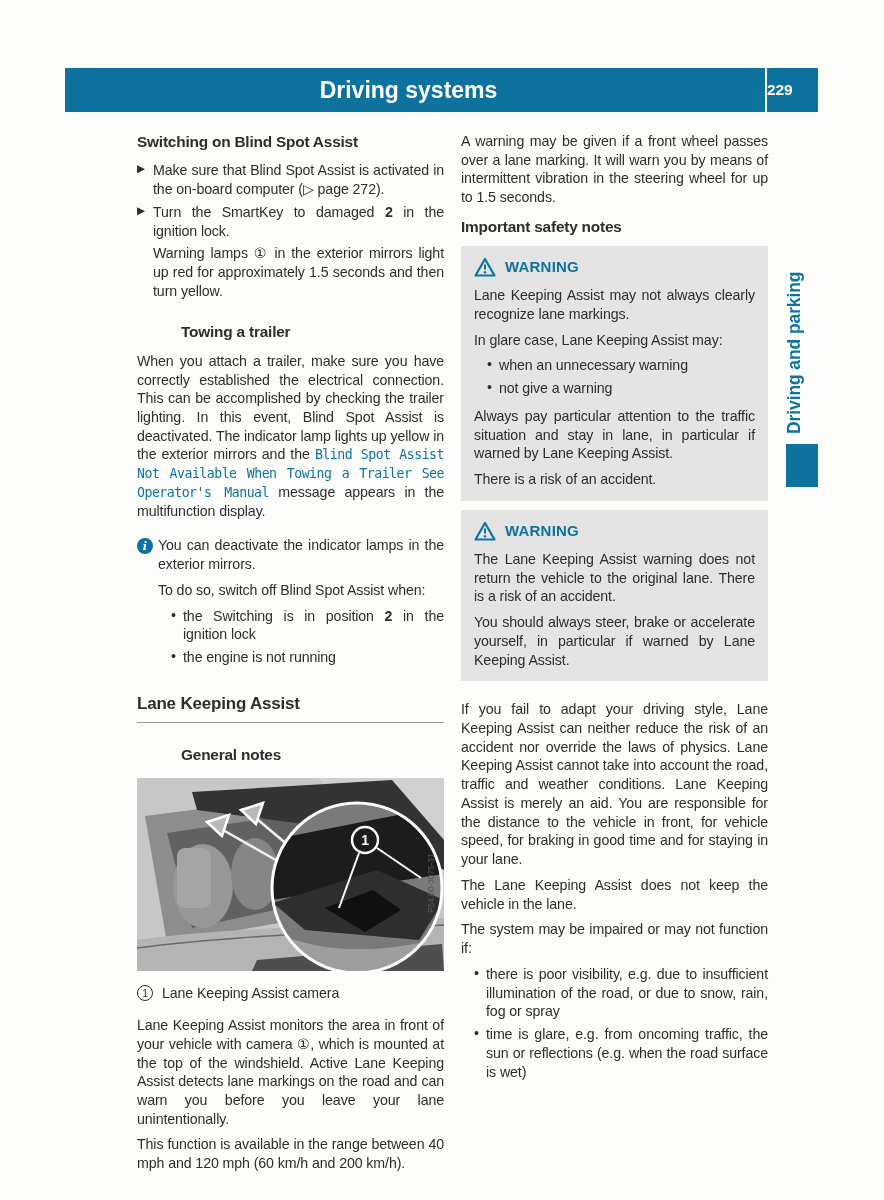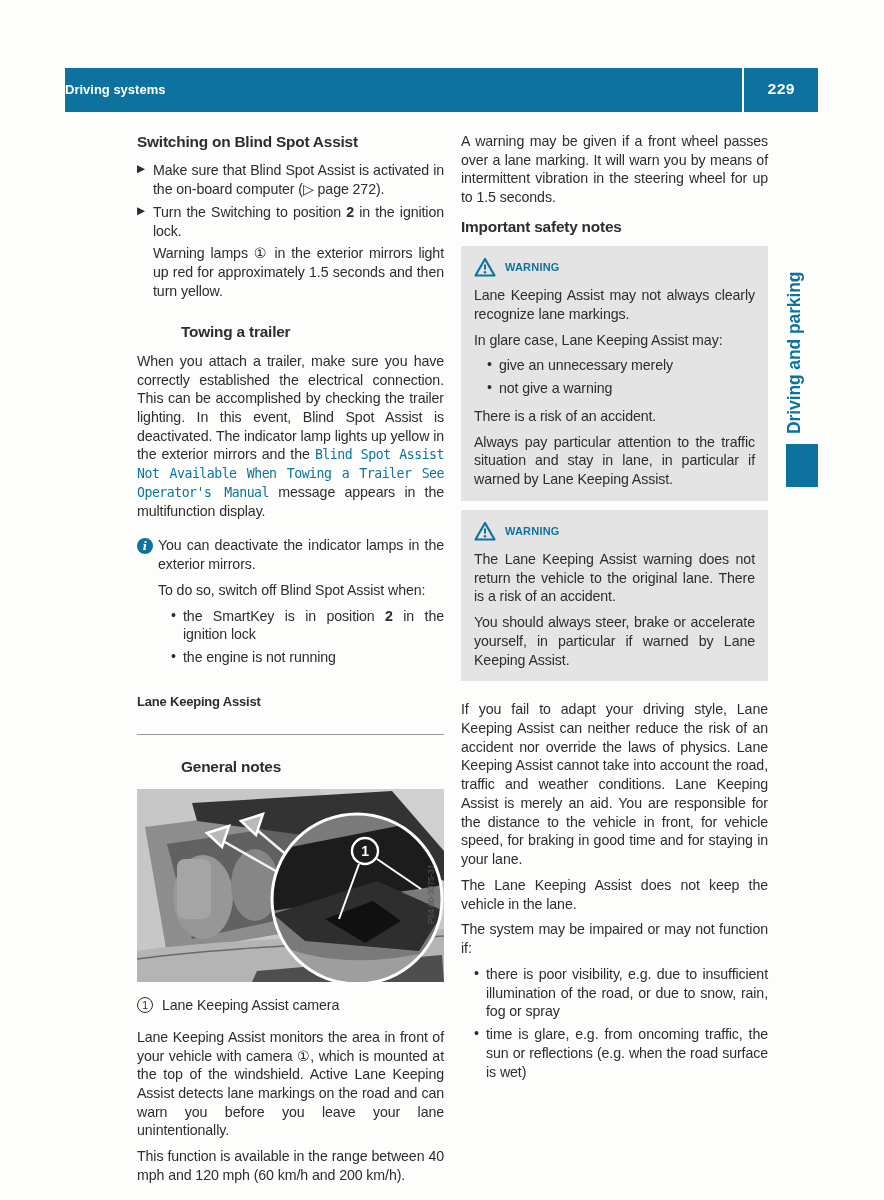--- a/index.html
+++ b/index.html
@@ -9,42 +9,42 @@
     margin:0 auto; overflow:hidden;
     font-family:"Liberation Sans","DejaVu Sans",sans-serif;
     color:#2d2d2d; font-size:14.2px; line-height:1.32; letter-spacing:-0.1px;
   }
   
   .header-bar {
     position:absolute; left:65px; top:68px; width:753px; height:44px;
     background:#0d739e; display:flex; align-items:center;
   }
   .header-title {
-    flex:1; text-align:left; color:#fff; font-weight:bold; font-size:13px;
+    flex:1; text-align:center; color:#fff; font-weight:bold; font-size:23px;
     padding-right:13px; letter-spacing:0;
   }
   .header-div { width:2px; height:44px; background:#fdfdfc; }
   .header-num {
-    width:74px; text-align:center; color:#fff; font-weight:bold; font-size:15.5px;font-family:Liberation Mono, monospace;
+    width:51px; color:#fff; font-weight:bold; font-size:15.5px;
   }
   
   .side-label {
     position:absolute; left:783px; top:238px; height:196px;
     writing-mode:vertical-rl; transform:rotate(180deg);
     color:#0d739e; font-weight:bold; font-size:17.5px; white-space:nowrap;
   }
   .side-tab { position:absolute; left:786px; top:444px; width:32px; height:43px; background:#0d739e; }
   
   .col { position:absolute; top:132px; width:307px; }
   .col-left  { left:137px; }
   .col-right { left:461px; }
   .p { margin:0 0 7px; text-align:justify; }
   .h-sub { font-size:15.4px; font-weight:bold; letter-spacing:-0.2px; margin:0 0 9px; }
-  .h-sec { font-size:13px; font-weight:bold; letter-spacing:-0.2px;
-           border-bottom:1.5px solid #9a9a9a; padding-bottom:24px; }
+  .h-sec { font-size:17px; font-weight:bold; letter-spacing:-0.2px;
+           border-bottom:1.5px solid #9a9a9a; padding-bottom:7px; }
   .bold { font-weight:bold; }
   .disp { font-family:"DejaVu Sans Mono",monospace; color:#0d739e; font-size:13.2px; letter-spacing:-0.5px; }
   
   .action { position:relative; padding-left:16px; margin-bottom:4px; text-align:justify; }
   .action .arr { position:absolute; left:0; top:1px; font-size:10.5px; color:#2d2d2d; }
   .action-cont { padding-left:16px; text-align:justify; }
   
   .note { position:relative; padding-left:21px; margin-top:16px; }
   .note-icon {
     position:absolute; left:0; top:2px; width:16px; height:16px; border-radius:50%;
@@ -52,21 +52,21 @@
     font-size:11.5px; font-weight:bold; font-style:italic;
     font-family:"DejaVu Serif",serif;
   }
   
   ul.dots { list-style:none; margin:5px 0 8px; padding-left:13px; }
   ul.dots li { position:relative; padding-left:12px; margin-bottom:4px; text-align:justify; }
   ul.dots li::before { content:"\2022"; position:absolute; left:0; top:-1px; }
   
   .wbox { background:#e4e4e4; padding:11px 13px 12px; margin-bottom:9px; }
   .whead { display:flex; align-items:center; gap:9px; margin-bottom:9px; }
-  .wlabel { color:#0d739e; font-weight:bold; font-size:11px; letter-spacing:0.2px; }
+  .wlabel { color:#0d739e; font-weight:bold; font-size:15px; letter-spacing:0.2px; }
   .wbox .p:last-child { margin-bottom:0; }
   .wbox ul.dots { margin-bottom:9px; }
   
   figure { margin:12px 0 0; }
   .caption { display:flex; align-items:flex-start; gap:9px; margin:9px 0 13px; }
   .circnum {
     flex:none; display:inline-block; width:16px; height:16px; margin-top:1px;
     border:1.2px solid #2d2d2d; border-radius:50%; text-align:center;
     line-height:15px; font-size:10.5px;
   }
@@ -92,33 +92,33 @@
   <div class="col col-left">
 
     <div class="h-sub">Switching on Blind Spot Assist</div>
 
     <div class="action">
       <span class="arr">▶</span>
       <span>Make sure that Blind Spot Assist is activated in the on-board computer (▷ page 272).</span>
     </div>
     <div class="action">
       <span class="arr">▶</span>
-      <span>Turn the Switching to position </span><span class="bold">2</span><span> in the ignition lock.</span>
+      <span>Turn the SmartKey to damaged </span><span class="bold">2</span><span> in the ignition lock.</span>
     </div>
     <div class="action-cont">Warning lamps ① in the exterior mirrors light up red for approximately 1.5 seconds and then turn yellow.</div>
 
     <div class="h-sub mt22">Towing a trailer</div>
     <p class="p"><span>When you attach a trailer, make sure you have correctly established the electrical connection. This can be accomplished by checking the trailer lighting. In this event, Blind Spot Assist is deactivated. The indicator lamp lights up yellow in the exterior mirrors and the </span><span class="disp">Blind Spot Assist Not Available When Towing a Trailer See Operator's Manual</span><span> message appears in the multifunction display.</span></p>
 
     <div class="note">
       <span class="note-icon">i</span>
       <p class="p">You can deactivate the indicator lamps in the exterior mirrors.</p>
       <p class="p">To do so, switch off Blind Spot Assist when:</p>
       <ul class="dots">
-        <li><span>the SmartKey is in position </span><span class="bold">2</span><span> in the ignition lock</span></li>
+        <li><span>the Switching is in position </span><span class="bold">2</span><span> in the ignition lock</span></li>
         <li>the engine is not running</li>
       </ul>
     </div>
 
     <div class="h-sec mt26">Lane Keeping Assist</div>
     <div class="h-sub mt22">General notes</div>
 
     <figure>
       <svg width="307" height="193" viewBox="0 0 307 193">
         <rect width="307" height="193" fill="#c7c7c7"></rect>
@@ -174,25 +174,25 @@
         <svg width="22" height="20" viewBox="0 0 22 20">
           <path d="M11 2 L20.5 18.5 H1.5 Z" fill="none" stroke="#0d739e" stroke-width="2.2" stroke-linejoin="round"></path>
           <line x1="11" y1="7.5" x2="11" y2="12.5" stroke="#0d739e" stroke-width="2"></line>
           <circle cx="11" cy="15.3" r="1.2" fill="#0d739e"></circle>
         </svg>
         <span class="wlabel">WARNING</span>
       </div>
       <p class="p">Lane Keeping Assist may not always clearly recognize lane markings.</p>
       <p class="p">In glare case, Lane Keeping Assist may:</p>
       <ul class="dots">
-        <li>give an unnecessary merely</li>
+        <li>when an unnecessary warning</li>
         <li>not give a warning</li>
       </ul>
+      <p class="p">Always pay particular attention to the traffic situation and stay in lane, in particular if warned by Lane Keeping Assist.</p>
       <p class="p">There is a risk of an accident.</p>
-      <p class="p">Always pay particular attention to the traffic situation and stay in lane, in particular if warned by Lane Keeping Assist.</p>
     </div>
 
     <div class="wbox">
       <div class="whead">
         <svg width="22" height="20" viewBox="0 0 22 20">
           <path d="M11 2 L20.5 18.5 H1.5 Z" fill="none" stroke="#0d739e" stroke-width="2.2" stroke-linejoin="round"></path>
           <line x1="11" y1="7.5" x2="11" y2="12.5" stroke="#0d739e" stroke-width="2"></line>
           <circle cx="11" cy="15.3" r="1.2" fill="#0d739e"></circle>
         </svg>
         <span class="wlabel">WARNING</span>

